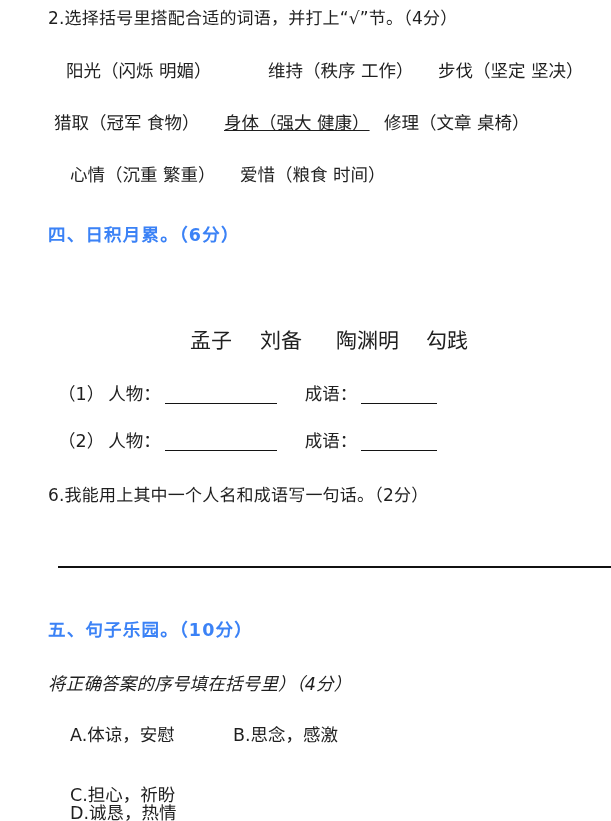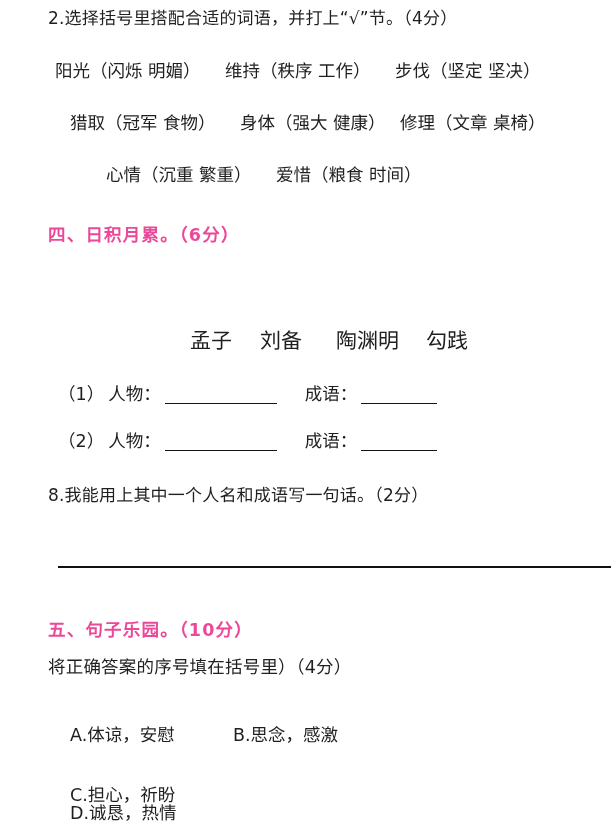--- a/index.html
+++ b/index.html
@@ -29,21 +29,21 @@
     position: absolute;
     white-space: nowrap;
     line-height: 1;
     font-size: 17.5px;
     letter-spacing: 0.2px;
     color: #1f1f1f;
   }
   .row.bold {
     font-weight: 700;
     letter-spacing: 1.2px;
-    color: #ec4899;
+    color: #3b82f6;
   }
   .q-num {
     font-size: 17px;
   }
 
   
   .group {
     position: absolute;
     display: flex;
     align-items: baseline;
@@ -94,33 +94,33 @@
   }
   .name-item { display: inline-block; }
 </style>
 </head>
 <body>
 
 <div class="page">
 
   <div class="row q-num" style="left:48px; top:10px;">2.选择括号里搭配合适的词语，并打上“√”节。（4分）</div>
 
-  <div class="group" style="left:55px; top:63px;">
+  <div class="group" style="left:66px; top:63px;">
     <span class="cell" style="width:170px;">阳光（闪烁 明媚）</span>
-    <span class="cell" style="width:170px;">维持（秩序 工作）</span>
+    <span class="cell" style="width:170px;margin-left:32px;">维持（秩序 工作）</span>
     <span class="cell">步伐（坚定 坚决）</span>
   </div>
 
-  <div class="group" style="left:70px; top:115px;">
+  <div class="group" style="left:54px; top:115px;">
     <span class="cell" style="width:170px;">猎取（冠军 食物）</span>
-    <span class="cell" style="width:160px;">身体（强大 健康）</span>
+    <span class="cell" style="width:160px;text-decoration:underline;">身体（强大 健康）</span>
     <span class="cell">修理（文章 桌椅）</span>
   </div>
 
-  <div class="group" style="left:70px; top:167px;margin-left:36px;">
+  <div class="group" style="left:70px; top:167px;">
     <span class="cell" style="width:170px;">心情（沉重 繁重）</span>
     <span class="cell">爱惜（粮食 时间）</span>
   </div>
 
   <div class="row bold" style="left:48px; top:227px;">四、日积月累。（6分）</div>
 
 
   <div class="names" style="left:190px; top:331px;">
     <span class="name-item" style="width:70px;">孟子</span>
     <span class="name-item" style="width:76px;">刘备</span>
@@ -137,27 +137,27 @@
   </div>
 
   <div class="blank-row" style="left:58px; top:433px;">
     <span class="lbl">（2）</span>
     <span class="lbl" style="margin-left:4px;">人物：</span>
     <span class="blank b-wide" style="margin-left:4px;"></span>
     <span class="lbl" style="margin-left:28px;">成语：</span>
     <span class="blank b-short" style="margin-left:4px;"></span>
   </div>
 
-  <div class="row q-num" style="left:48px; top:487px;">8.我能用上其中一个人名和成语写一句话。（2分）</div>
+  <div class="row q-num" style="left:48px; top:487px;">6.我能用上其中一个人名和成语写一句话。（2分）</div>
 
   <div class="rule" style="left:58px; top:566px; width:553px;"></div>
 
   <div class="row bold" style="left:48px; top:622px;">五、句子乐园。（10分）</div>
 
-  <div class="row" style="left:48px; top:659px;">将正确答案的序号填在括号里）（4分）</div>
+  <div class="row" style="left:48px; top:676px;font-style:italic;">将正确答案的序号填在括号里）（4分）</div>
 
   <div class="group" style="left:70px; top:727px;">
     <span class="cell" style="width:163px;">A.体谅，安慰</span>
     <span class="cell">B.思念，感激</span>
   </div>
 
   <div class="group" style="left:70px; top:787px;flex-direction:column;">
     <span class="cell" style="width:163px;">C.担心，祈盼</span>
     <span class="cell">D.诚恳，热情</span>
   </div>

